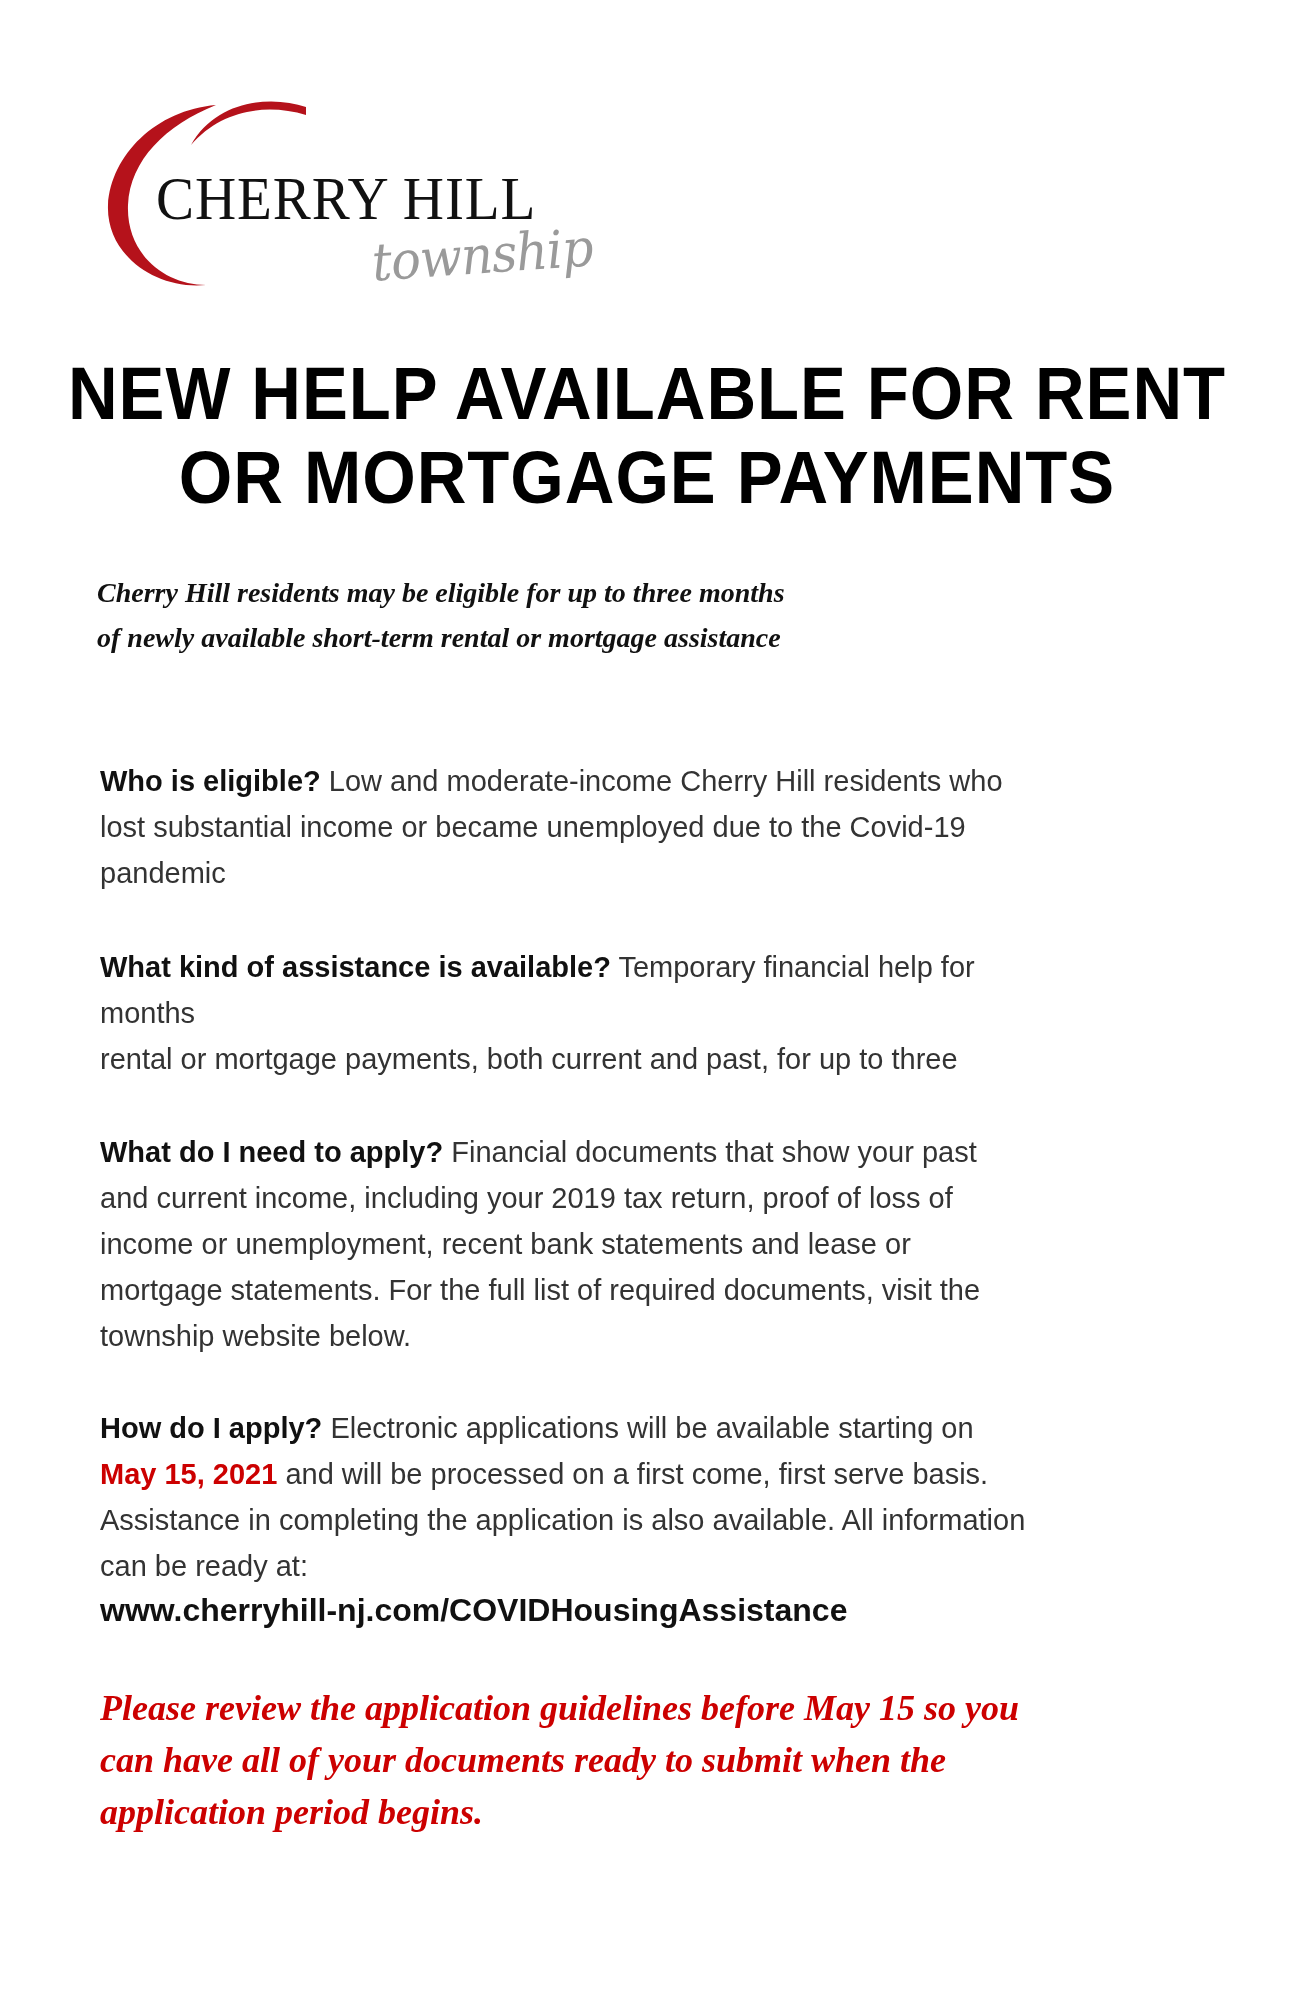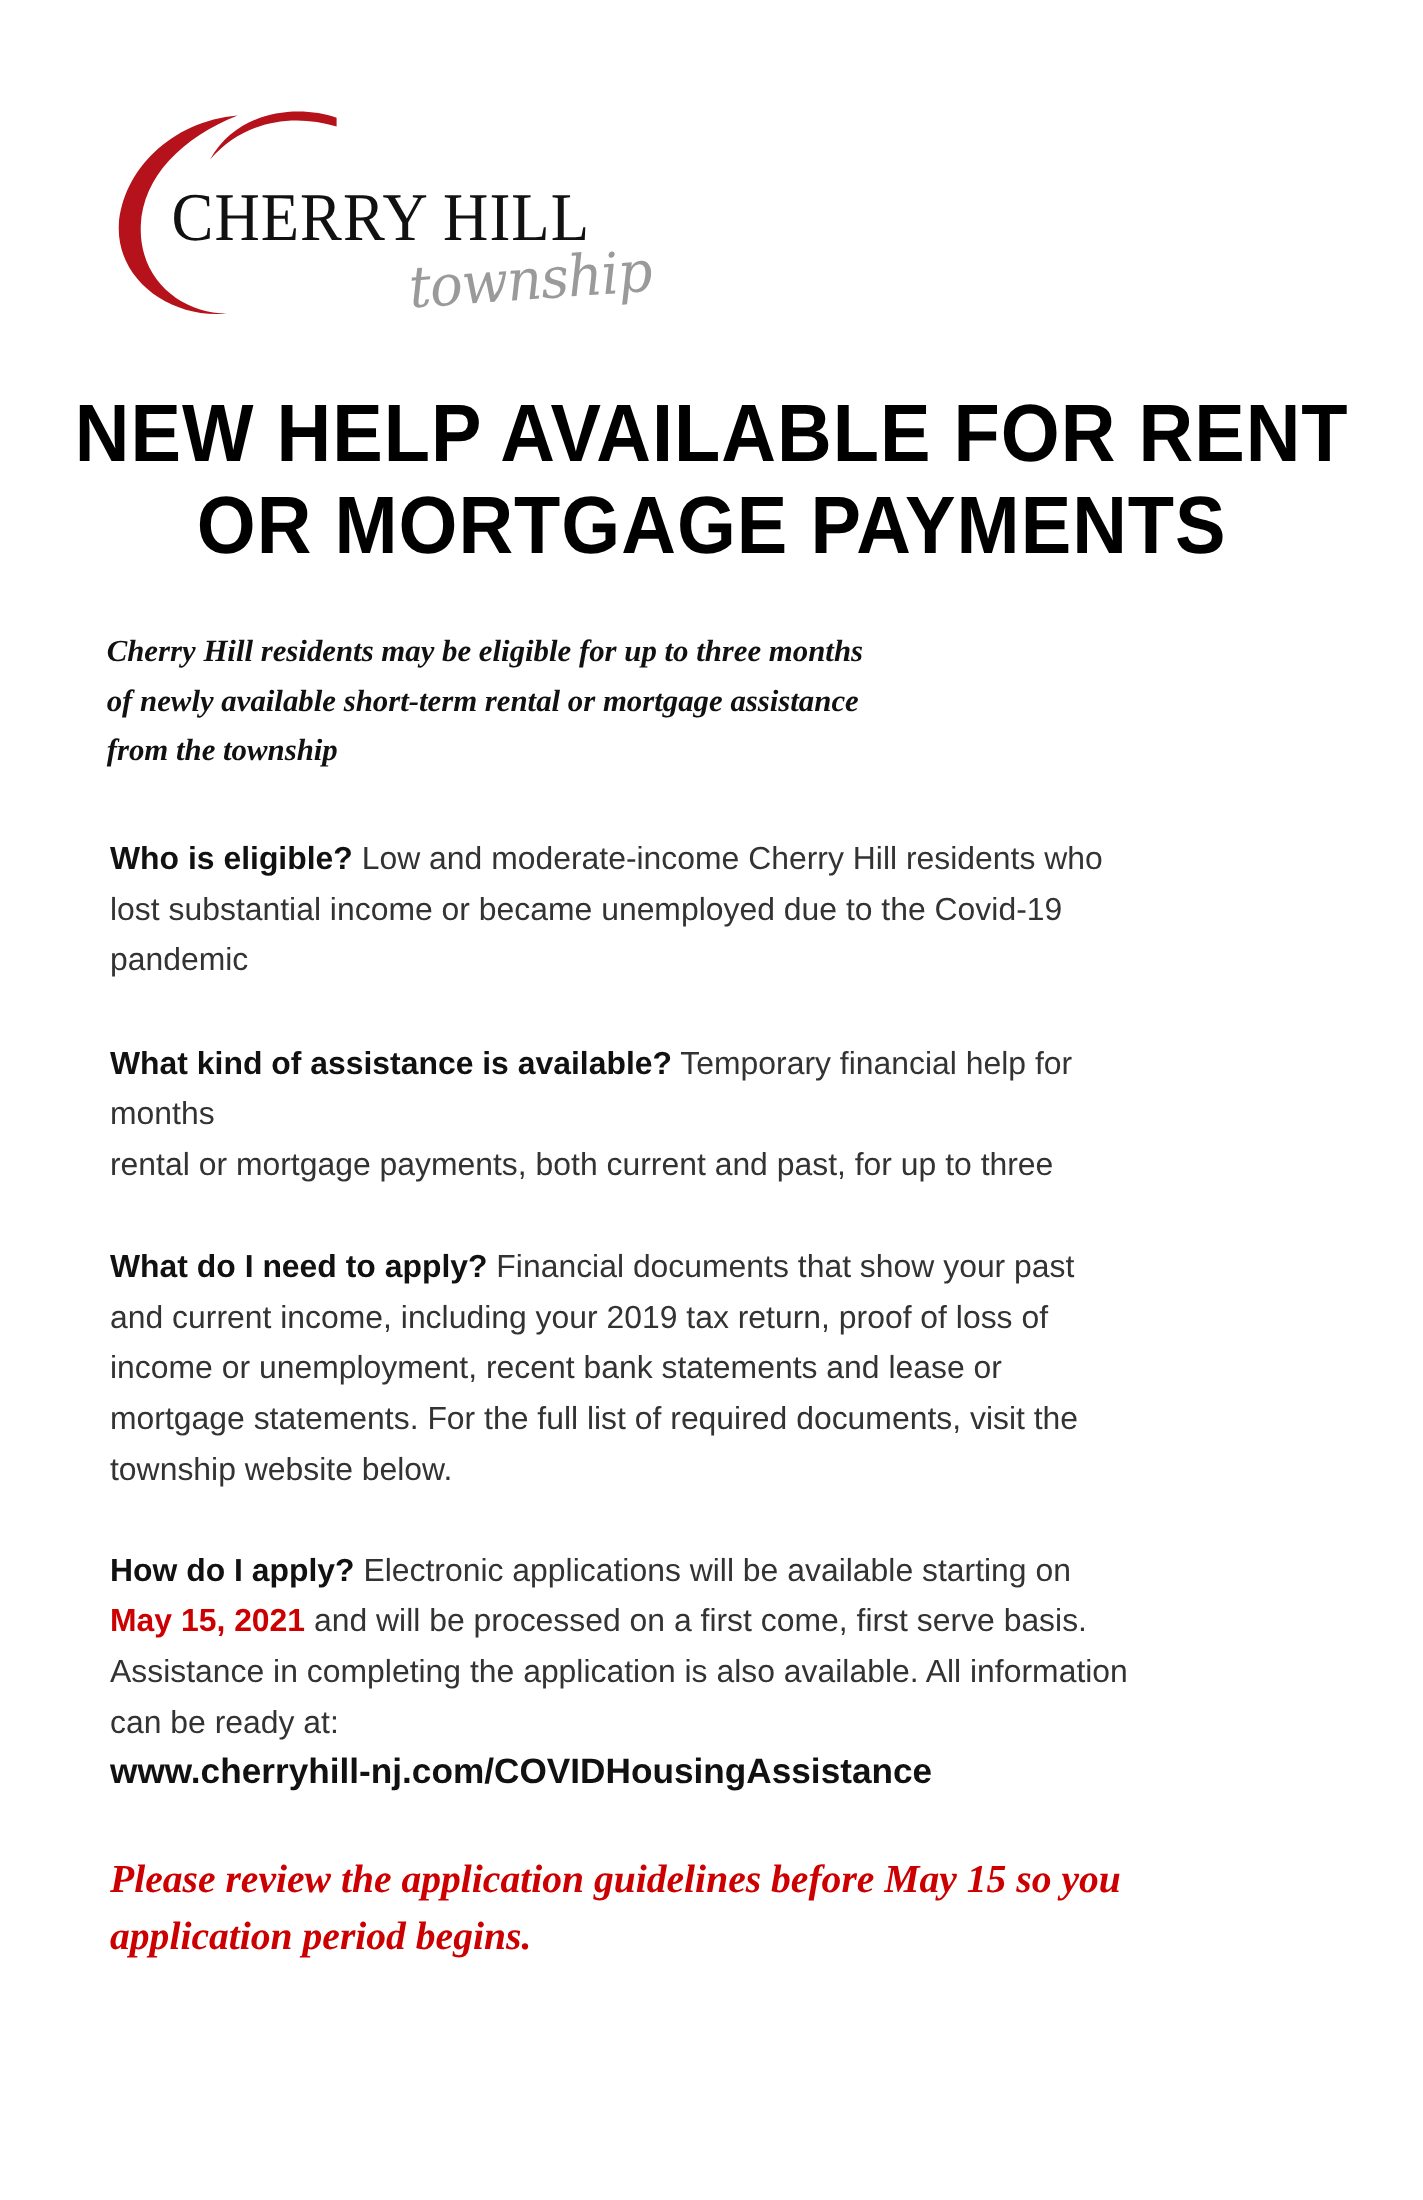--- a/index.html
+++ b/index.html
@@ -64,21 +64,20 @@
 </div>
 
 <div class="headline">
   <span>NEW HELP AVAILABLE FOR RENT</span>
   <span>OR MORTGAGE  PAYMENTS</span>
 </div>
 
 <div class="intro">
   <span>Cherry Hill residents may be eligible for up to three months</span>
   <span>of newly available short-term rental or mortgage assistance</span>
-  <span>from the township</span>
 </div>
 
 <div class="section" style="top:758px;">
   <span class="line"><span class="q">Who is eligible?</span><span class="a"> Low and moderate-income Cherry Hill residents who</span></span>
   <span class="line a">lost substantial income or became unemployed due to the Covid-19</span>
   <span class="line a">pandemic</span>
 </div>
 
 <div class="section" style="top:944px;">
   <span class="line"><span class="q">What kind of assistance is available?</span><span class="a"> Temporary financial help for</span></span>
@@ -98,14 +97,15 @@
   <span class="line"><span class="q">How do I apply?</span><span class="a"> Electronic applications will be available starting on</span></span>
   <span class="line"><span class="date">May 15, 2021</span><span class="a"> and will be processed on a first come, first serve basis.</span></span>
   <span class="line a">Assistance in completing the application is also available. All information</span>
   <span class="line a">can be ready at:</span>
 </div>
 
 <div class="url">www.cherryhill-nj.com/COVIDHousingAssistance</div>
 
 <div class="closing">
   <span>Please review the application guidelines before May 15 so you</span>
+  <span>can have all of your documents ready to submit when the</span>
   <span>application period begins.</span>
 </div>
 
 </body></html>

